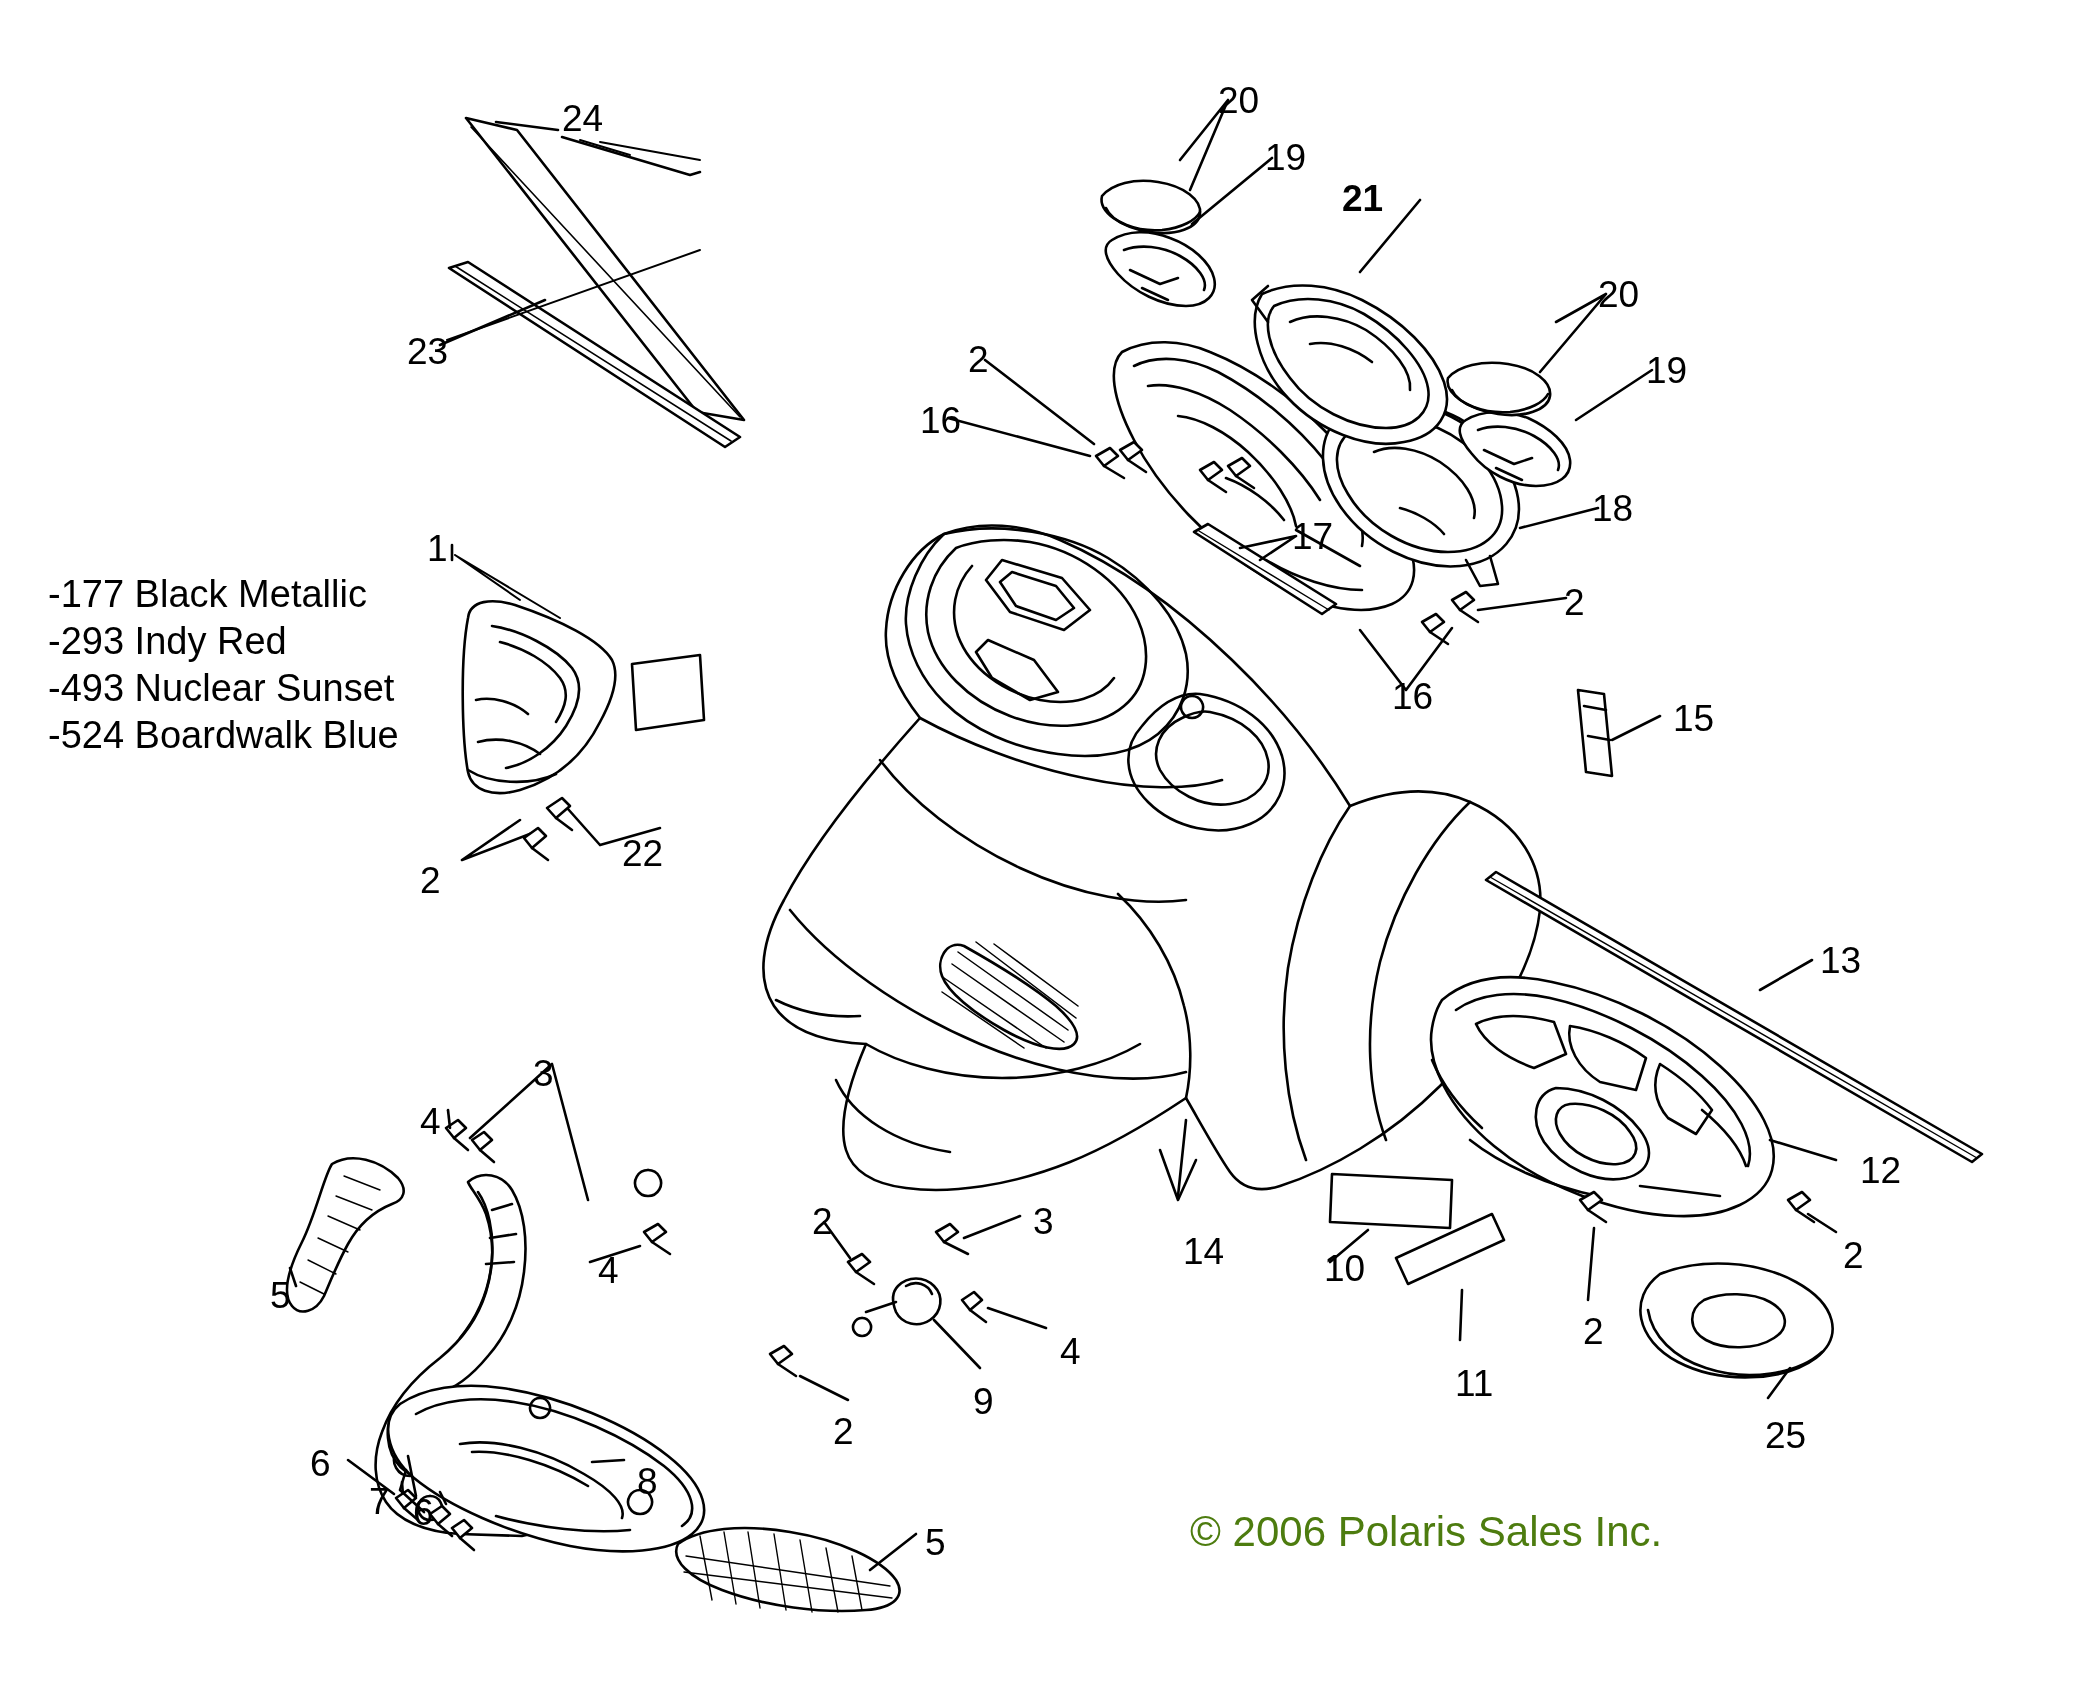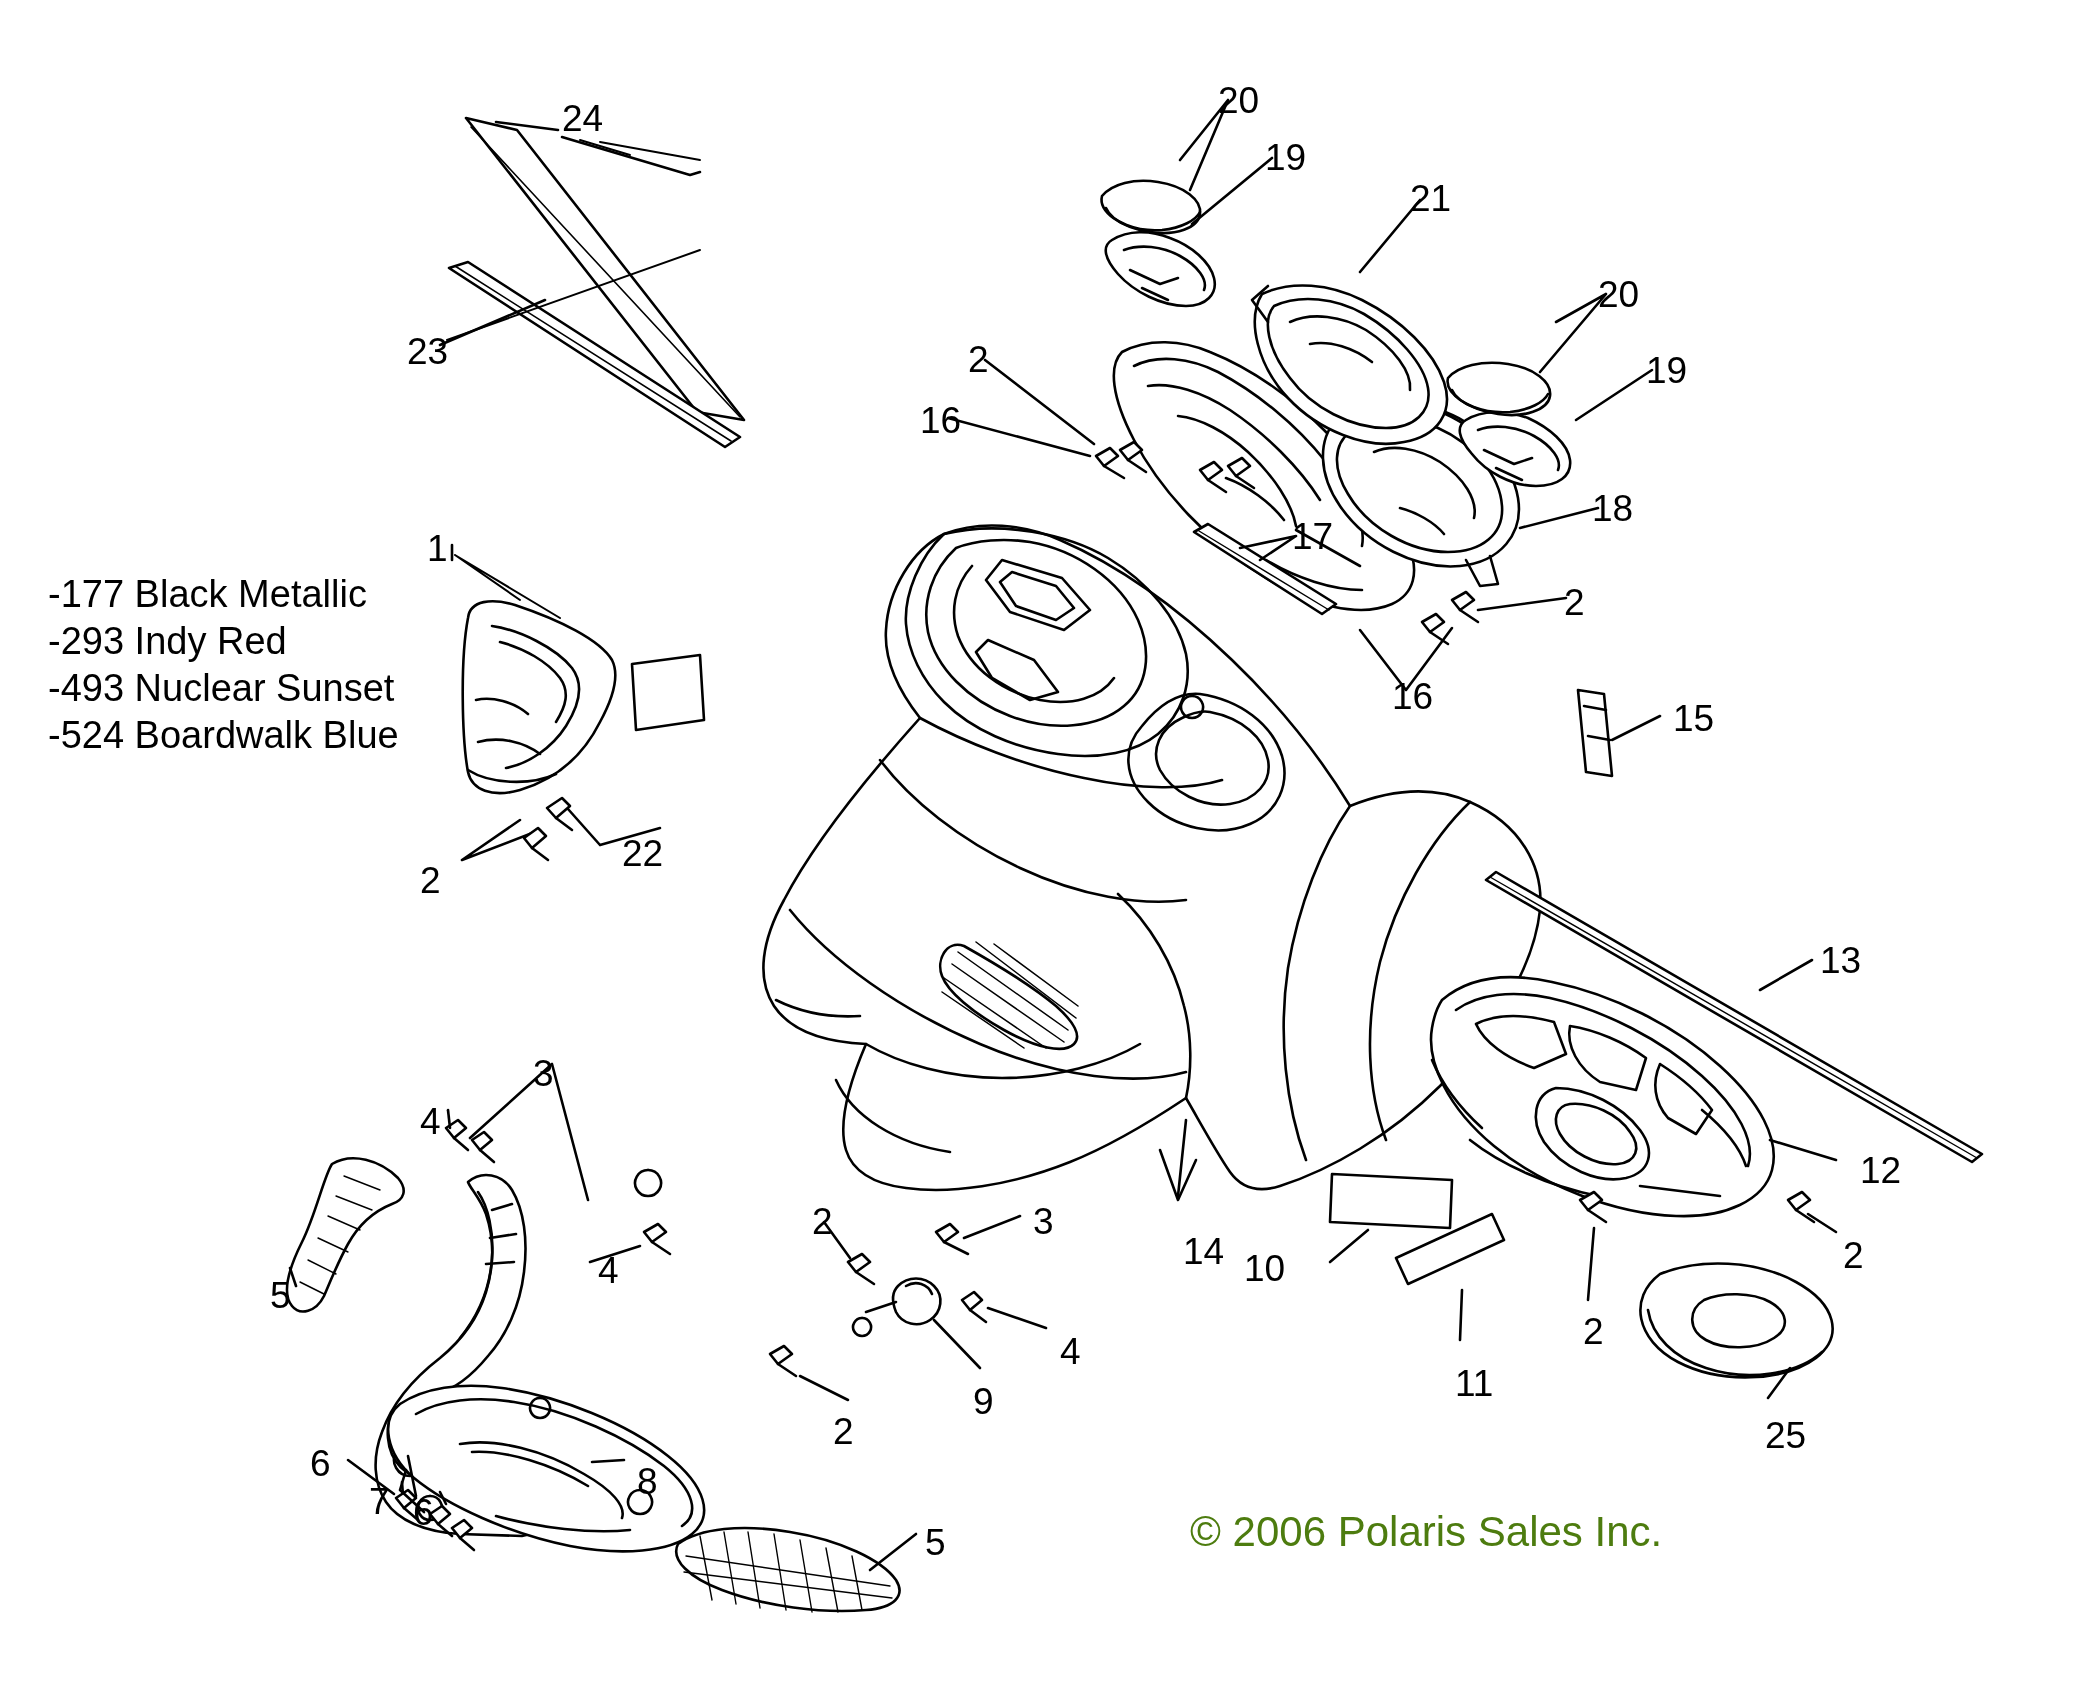--- a/index.html
+++ b/index.html
@@ -485,42 +485,42 @@
   <div class="color-legend">
     <div>-177 Black Metallic</div>
     <div>-293 Indy Red</div>
     <div>-493 Nuclear Sunset</div>
     <div>-524 Boardwalk Blue</div>
   </div>
 
   <div class="callout" style="left:562px;  top:100px;text-align:right;">24</div>
   <div class="callout" style="left:1218px; top:82px;">20</div>
   <div class="callout" style="left:1265px; top:139px;">19</div>
-  <div class="callout" style="left:1410px; top:180px;">21</div>
+  <div class="callout" style="left:1342px; top:180px;font-weight:bold;">21</div>
   <div class="callout" style="left:1598px; top:276px;">20</div>
   <div class="callout" style="left:1646px; top:352px;">19</div>
   <div class="callout" style="left:375px;  top:333px;margin-left:32px;">23</div>
   <div class="callout" style="left:968px;  top:341px;">2</div>
   <div class="callout" style="left:920px;  top:402px;">16</div>
   <div class="callout" style="left:1592px; top:490px;">18</div>
   <div class="callout" style="left:1292px; top:518px;">17</div>
   <div class="callout" style="left:1564px; top:584px;">2</div>
   <div class="callout" style="left:427px;  top:530px;">1</div>
   <div class="callout" style="left:1392px; top:678px;">16</div>
   <div class="callout" style="left:1673px; top:700px;">15</div>
   <div class="callout" style="left:622px;  top:835px;">22</div>
   <div class="callout" style="left:420px;  top:862px;">2</div>
   <div class="callout" style="left:1820px; top:942px;">13</div>
   <div class="callout" style="left:1860px; top:1152px;">12</div>
   <div class="callout" style="left:533px;  top:1055px;">3</div>
   <div class="callout" style="left:420px;  top:1103px;">4</div>
   <div class="callout" style="left:812px;  top:1203px;">2</div>
   <div class="callout" style="left:1033px; top:1203px;">3</div>
   <div class="callout" style="left:1183px; top:1218px;margin-top:15px;">14</div>
-  <div class="callout" style="left:1244px; top:1250px;">10</div>
+  <div class="callout" style="left:1324px; top:1250px;">10</div>
   <div class="callout" style="left:1843px; top:1237px;">2</div>
   <div class="callout" style="left:270px;  top:1277px;">5</div>
   <div class="callout" style="left:598px;  top:1252px;">4</div>
   <div class="callout" style="left:1060px; top:1333px;">4</div>
   <div class="callout" style="left:1583px; top:1313px;">2</div>
   <div class="callout" style="left:1455px; top:1365px;">11</div>
   <div class="callout" style="left:973px;  top:1383px;">9</div>
   <div class="callout" style="left:833px;  top:1413px;">2</div>
   <div class="callout" style="left:1765px; top:1417px;">25</div>
   <div class="callout" style="left:310px;  top:1445px;">6</div>

